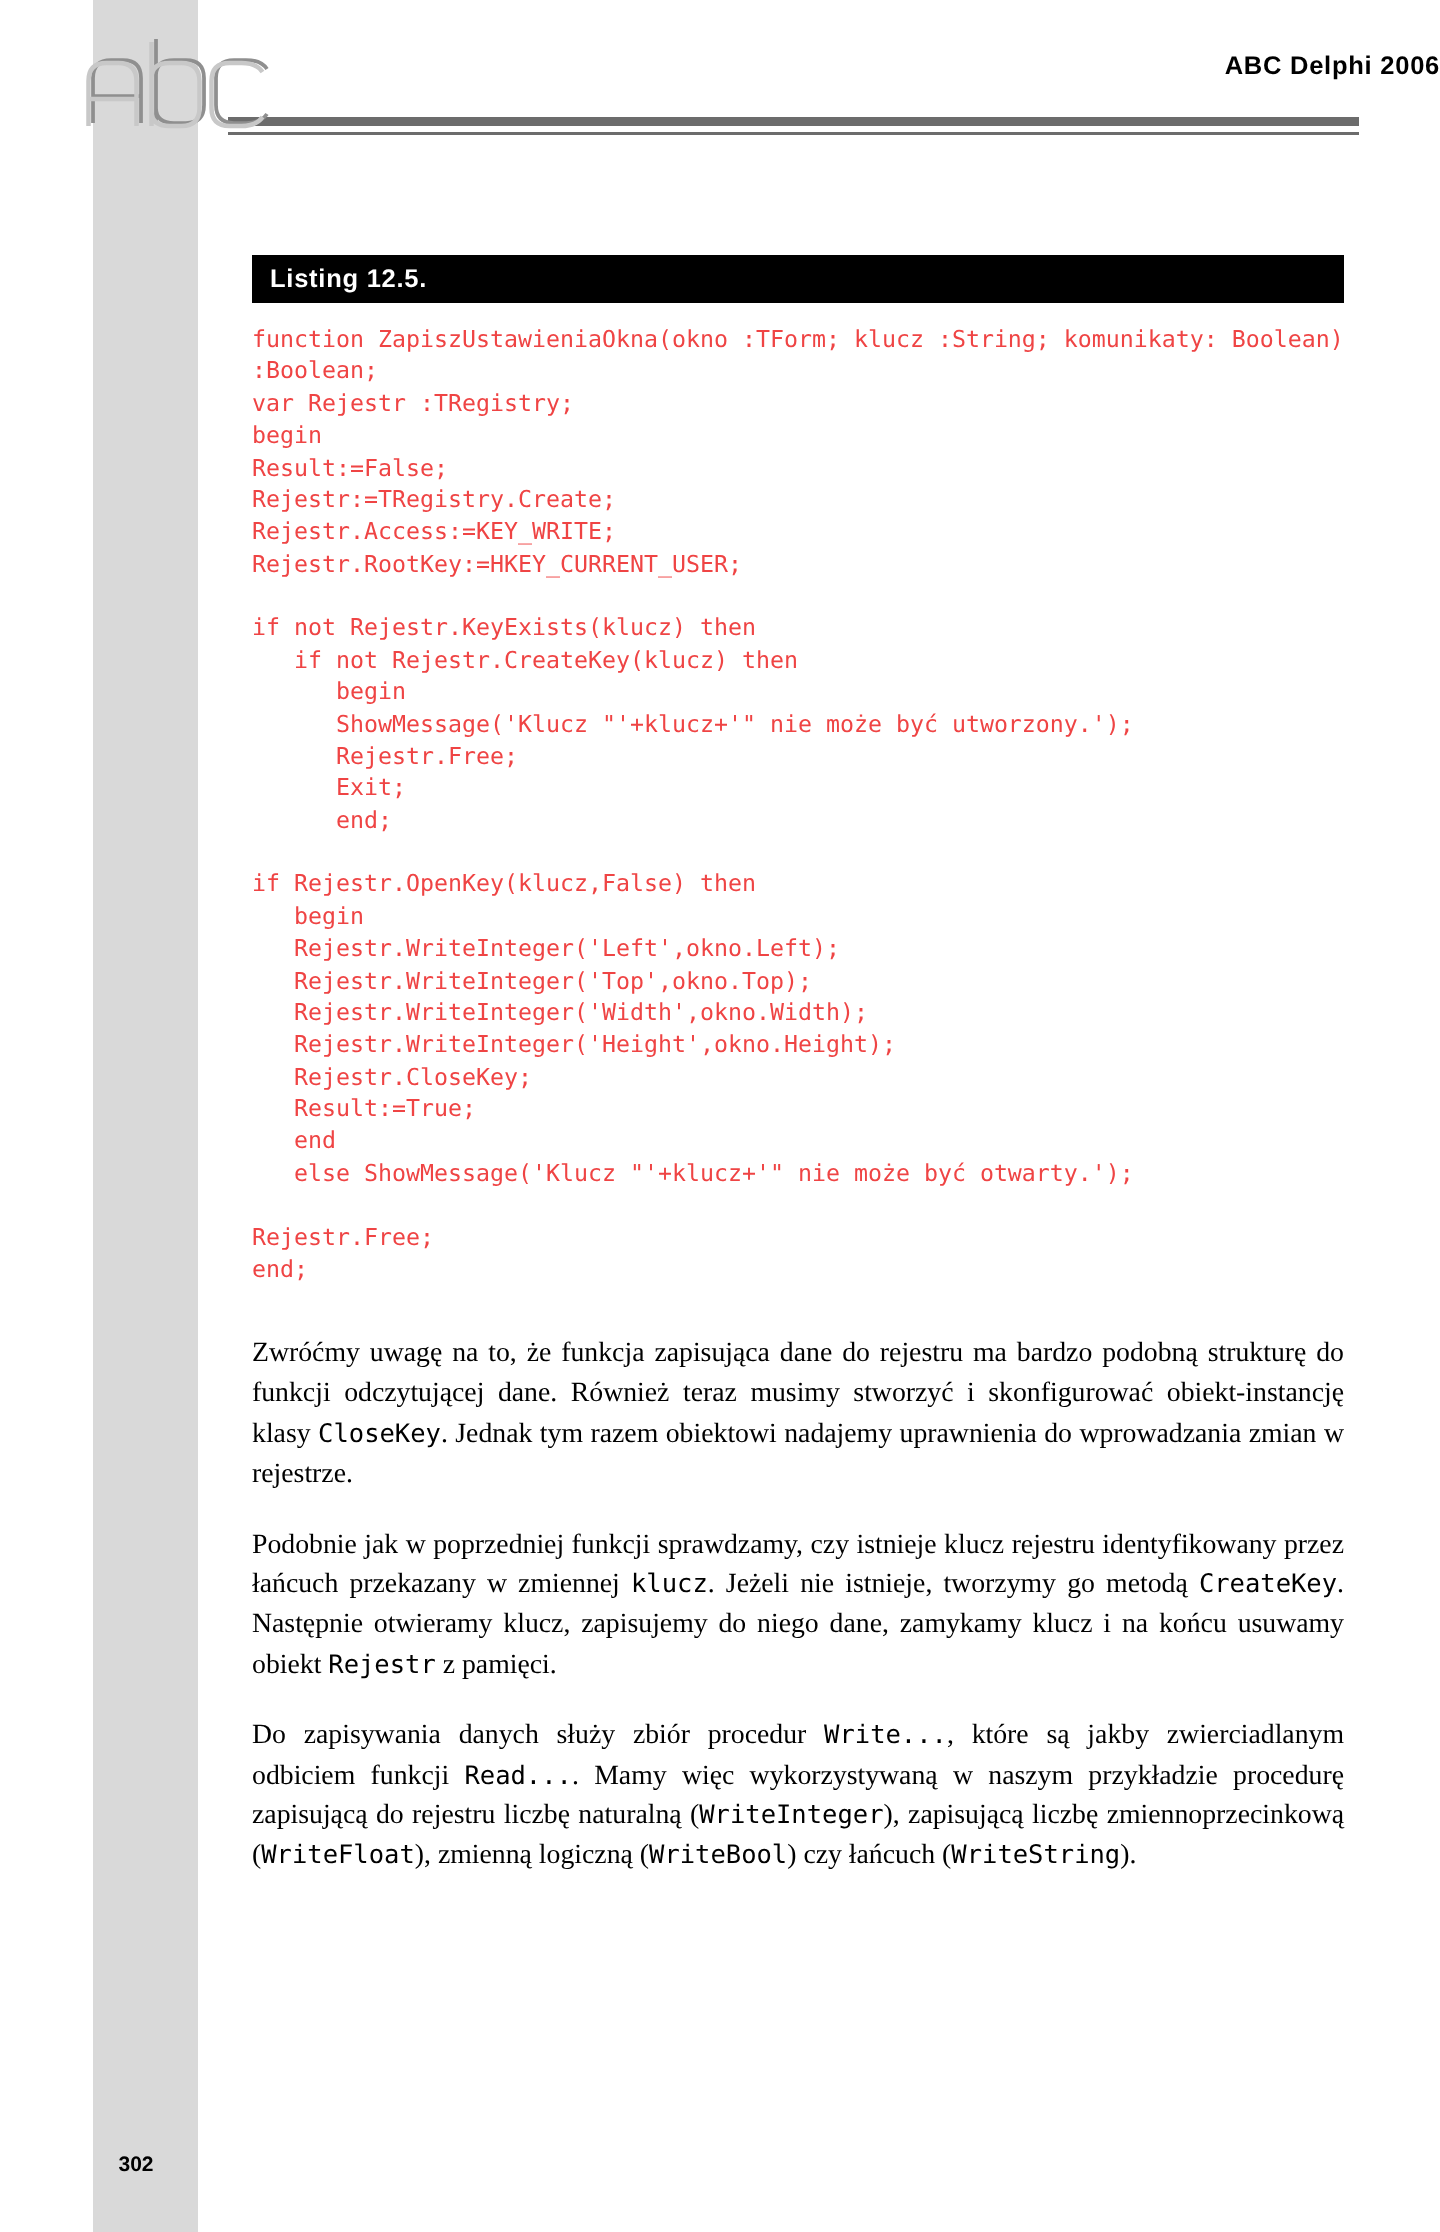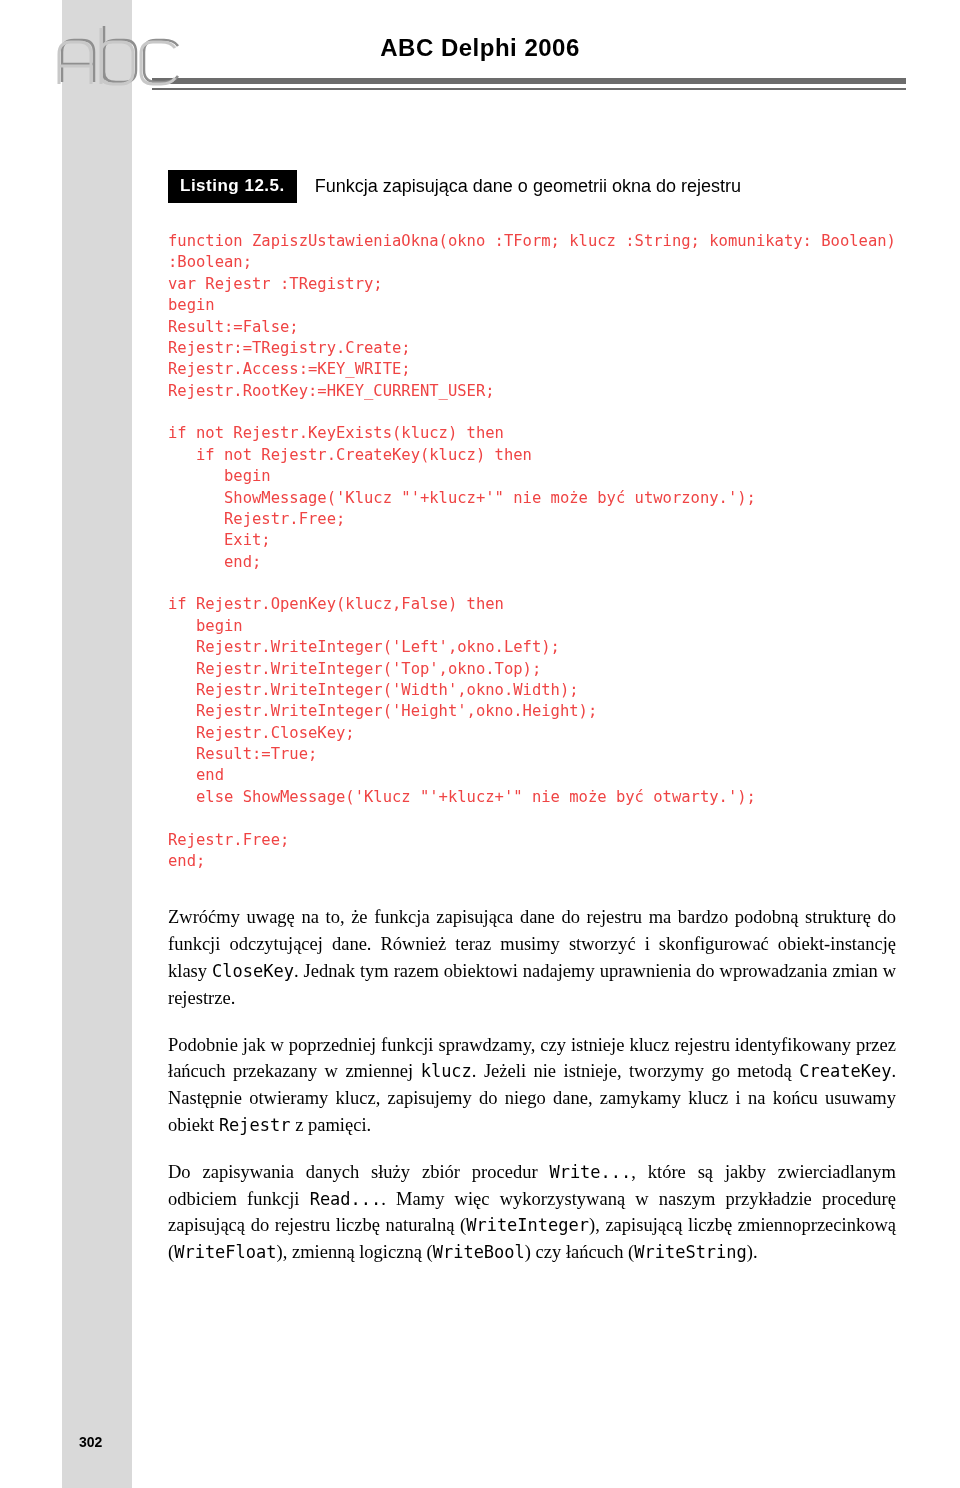--- a/index.html
+++ b/index.html
@@ -24,24 +24,24 @@
     left: 54px;
     top: 22px;
     z-index: 10;
   }
   .logo-wrap svg { display: block; }
   .header-title {
     position: absolute;
     top: 34px;
     left: 0;
     width: 960px;
-    text-align: center;
+    text-align: right;
     font-family: Arial, Helvetica, sans-serif;
     font-weight: 900;
-    font-size: 24px;
+    font-size: 17px;
     letter-spacing: 0.5px;
     color: #000;
     z-index: 5;
   }
   .header-divider-group {
     position: absolute;
     top: 78px;
     left: 152px;
     right: 54px;
     z-index: 5;
@@ -58,21 +58,22 @@
   .content {
     position: absolute;
     left: 168px;
     right: 64px;
     top: 170px;
     z-index: 5;
   }
   .listing-header {
     display: flex;
     align-items: stretch;
-    margin-bottom: 28px;
+    margin-bottom: 14px;
+    flex-direction: column;
   }
   .listing-badge {
     background: #000;
     color: #fff;
     font-family: Arial, Helvetica, sans-serif;
     font-weight: 900;
     font-size: 17px;
     padding: 6px 12px;
     letter-spacing: 0.5px;
   }
@@ -138,21 +139,20 @@
 
 <div class="header-divider-group">
   <div class="thick"></div>
   <div class="thin"></div>
 </div>
 
 <div class="content">
 
   <div class="listing-header">
     <div class="listing-badge">Listing 12.5.</div>
-    <div class="listing-caption">Funkcja zapisująca dane o geometrii okna do rejestru</div>
   </div>
 
   <div class="code-block">function ZapiszUstawieniaOkna(okno :TForm; klucz :String; komunikaty: Boolean)
 :Boolean;
 var Rejestr :TRegistry;
 begin
 Result:=False;
 Rejestr:=TRegistry.Create;
 Rejestr.Access:=KEY_WRITE;
 Rejestr.RootKey:=HKEY_CURRENT_USER;

